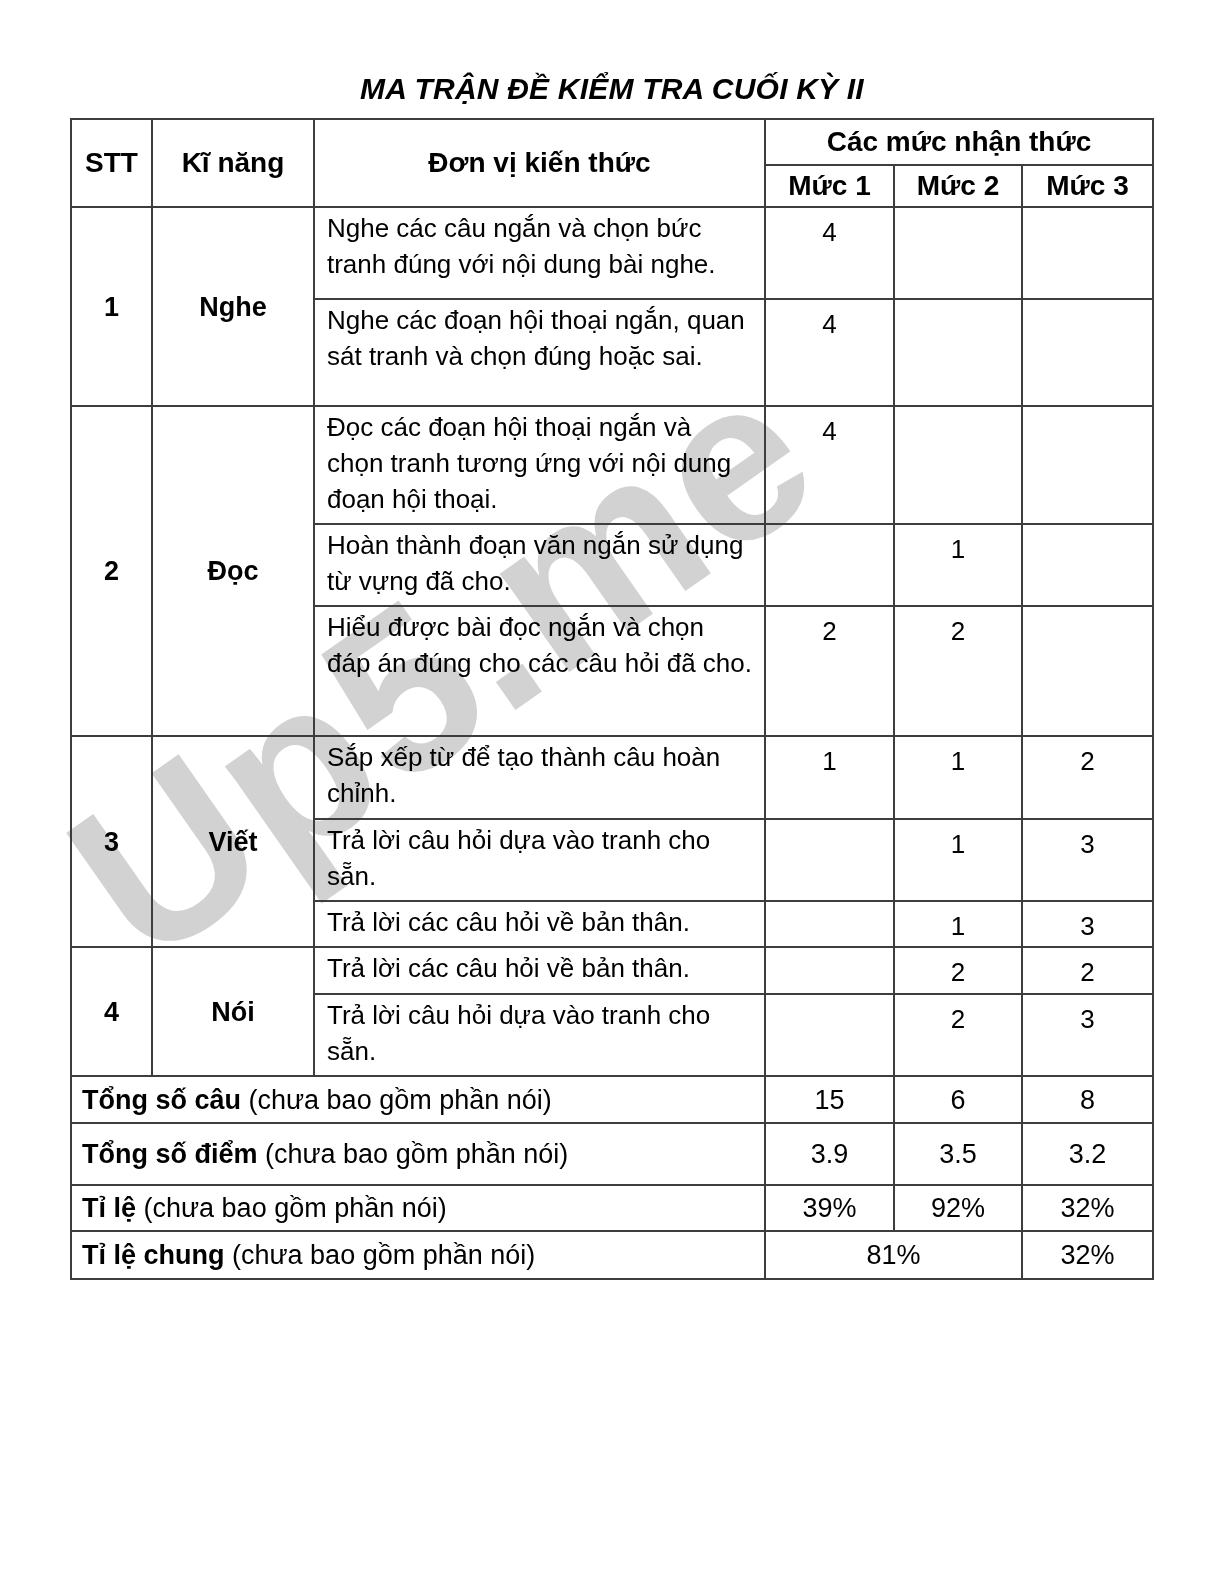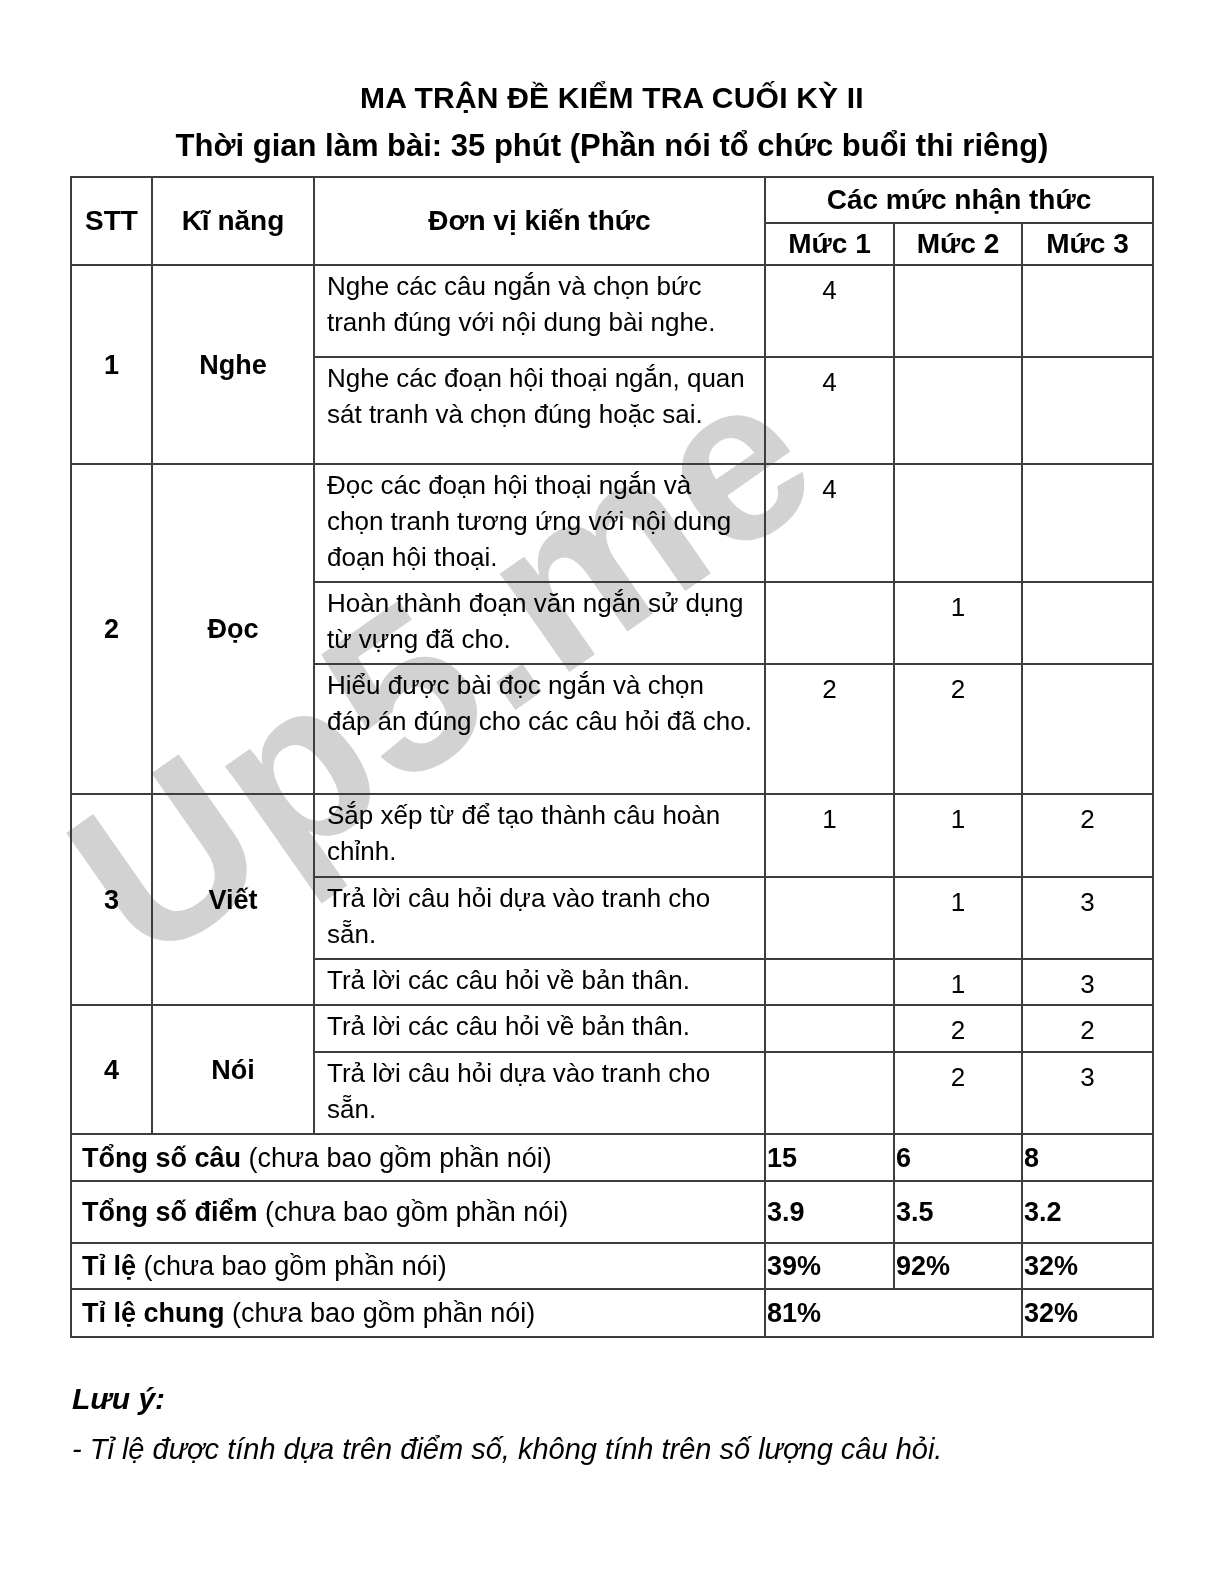--- a/index.html
+++ b/index.html
@@ -13,55 +13,54 @@
   .watermark {
     position:absolute; left:165px; top:770px; z-index:0;
     font-size:228px; font-weight:bold; line-height:1;
     color:#d2d2d2; letter-spacing:2px;
     transform:rotate(-35deg); transform-origin:0 100%;
     white-space:nowrap; user-select:none;
   }
 
   .content { position:relative; z-index:1; padding-top:68px; }
 
-  .title   { margin:13px; text-align:center; font-size:30px; font-weight:bold; letter-spacing:0.2px; }
+  .title   { margin:4px; text-align:center; font-size:30px; font-weight:bold; letter-spacing:0.2px;font-style:italic; }
   .subtitle{ margin:13px 0 0; text-align:center; font-size:31px; font-weight:bold; }
 
   table.matrix {
     border-collapse:collapse; table-layout:fixed;
     width:1082px; margin:12px auto 0;
     background:transparent;
   }
   .matrix th, .matrix td { border:2px solid #3d3d3d; overflow:hidden; }
   .matrix th { font-size:28px; font-weight:bold; text-align:center; vertical-align:middle; padding:2px 4px; }
   .matrix td { font-size:26px; line-height:36px; }
 
   td.stt, td.skill { text-align:center; font-weight:bold; vertical-align:middle; font-size:27px; }
   td.unit { text-align:left; vertical-align:top; padding:2px 10px 6px 12px; }
   td.val  { text-align:center; vertical-align:top; padding-top:6px; }
 
   td.sum-label { text-align:left; vertical-align:middle; padding:4px 4px 4px 10px; font-size:27px; }
   td.sum-label .b { font-weight:bold; }
-  td.sum-val { vertical-align:middle; font-weight:bold; font-size:27px; }
+  td.sum-val { text-align:center; vertical-align:middle; font-weight:normal; font-size:27px; }
 
   .footer { margin:44px 72px 0; }
   .note-heading { margin:0; font-size:30px; font-weight:bold; font-style:italic; }
   .note-line { margin:17px 0 0; font-size:29px; font-style:italic; }
 </style>
 </head>
 <body>
 
 <div class="page">
 
   <div class="watermark">Up5.me</div>
 
   <div class="content">
 
     <h1 class="title">MA TRẬN ĐỀ KIỂM TRA CUỐI KỲ II</h1>
-    <h2 class="subtitle">Thời gian làm bài: 35 phút (Phần nói tổ chức buổi thi riêng)</h2>
 
     <table class="matrix">
       <colgroup>
         <col style="width:81px">
           <col style="width:162px">
           <col style="width:451px">
         <col style="width:129px">
           <col style="width:128px">
           <col style="width:131px">
       </colgroup>
@@ -171,19 +170,15 @@
           <td class="sum-val">32%</td>
         </tr>
         <tr style="height:48px">
           <td class="sum-label" colspan="3"><span class="b">Tỉ lệ chung</span><span> (chưa bao gồm phần nói)</span></td>
           <td class="sum-val" colspan="2">81%</td>
           <td class="sum-val">32%</td>
         </tr>
       </tbody>
     </table>
 
-    <div class="footer">
-      <p class="note-heading">Lưu ý:</p>
-      <p class="note-line">- Tỉ lệ được tính dựa trên điểm số, không tính trên số lượng câu hỏi.</p>
-    </div>
 
   </div>
 </div>
 
 </body></html>

